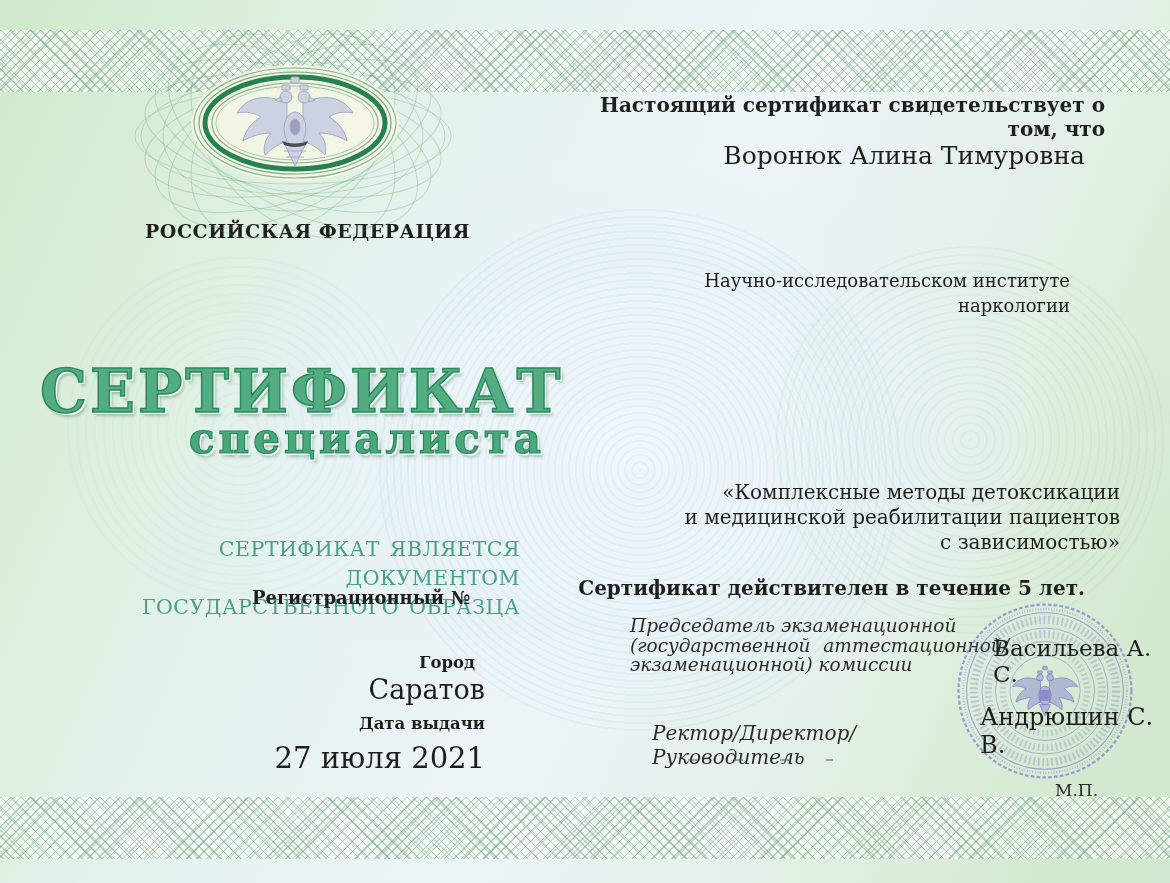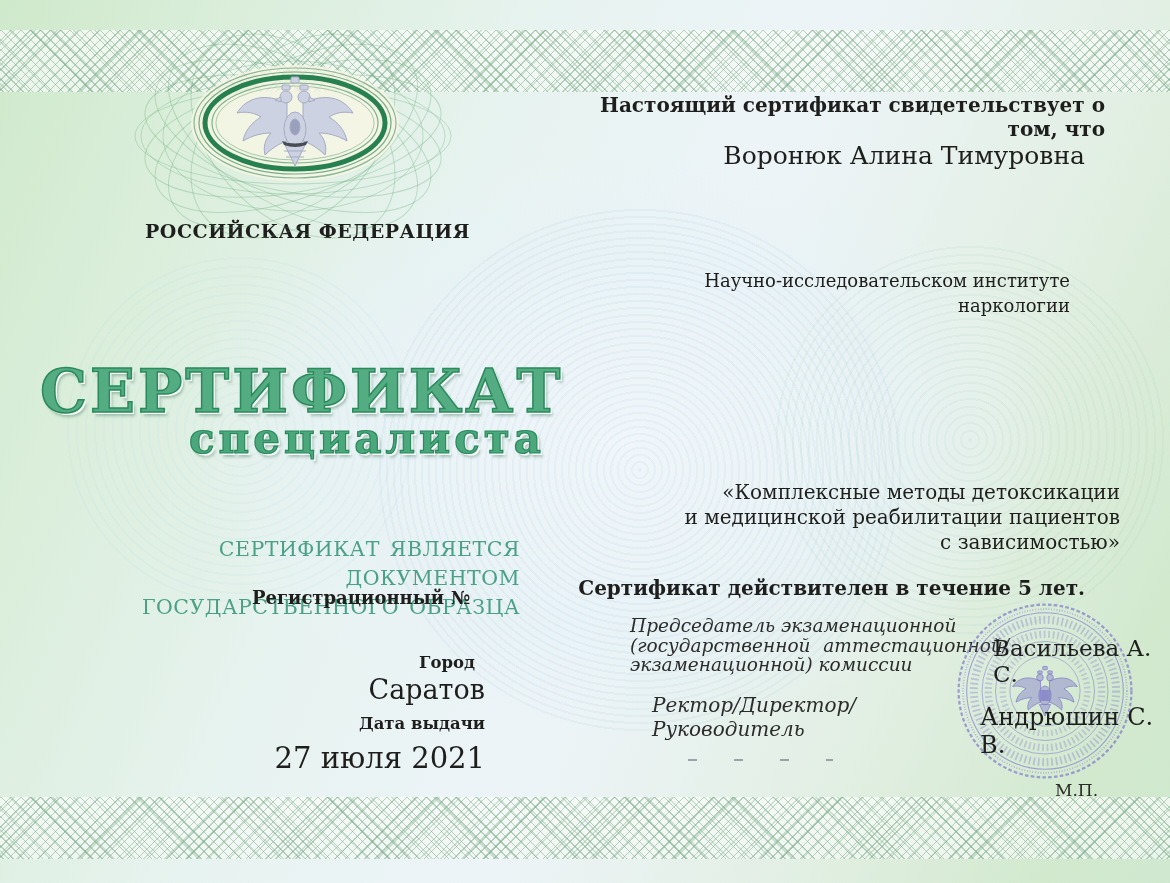--- a/index.html
+++ b/index.html
@@ -70,21 +70,21 @@
   .holder{left:565px;top:141px;width:520px;font-size:25px;}
   .decision{left:595px;top:208px;width:505px;font-size:20px;}
   .institution{left:560px;top:269px;width:510px;font-size:18px;line-height:1.38;}
   .admission{left:622px;top:404px;width:458px;font-size:19px;line-height:1.09;}
   .admission .ws{word-spacing:6px;}
   .specialty{left:600px;top:480px;width:520px;font-size:20px;line-height:1.24;}
   .validity{left:570px;top:576px;width:515px;font-size:20px;}
   .chair-title{left:630px;top:616px;width:380px;font-size:18.5px;line-height:1.06;color:#2c2c2a;}
   .chair-title .ws{word-spacing:7px;}
   .chair-name{left:993px;top:635px;width:170px;font-size:23px;z-index:6;}
-  .rector-title{left:652px;top:693px;width:320px;font-size:20px;color:#2c2c2a;}
+  .rector-title{left:652px;top:721px;width:320px;font-size:20px;color:#2c2c2a;}
   .rector-name{left:980px;top:703px;width:180px;font-size:24px;z-index:6;}
   .seal-mark{left:1055px;top:780px;width:80px;font-size:17px;color:#2c2c2a;}
   .name-layer{z-index:6;}
   
   .sig-dashes{
     left:688px;top:759px;width:145px;height:2px;
     background:repeating-linear-gradient(90deg, rgba(88,102,112,.55) 0 9px, rgba(0,0,0,0) 9px 46px);
   }
   
   .emblem{left:103px;top:18px;z-index:1;}

